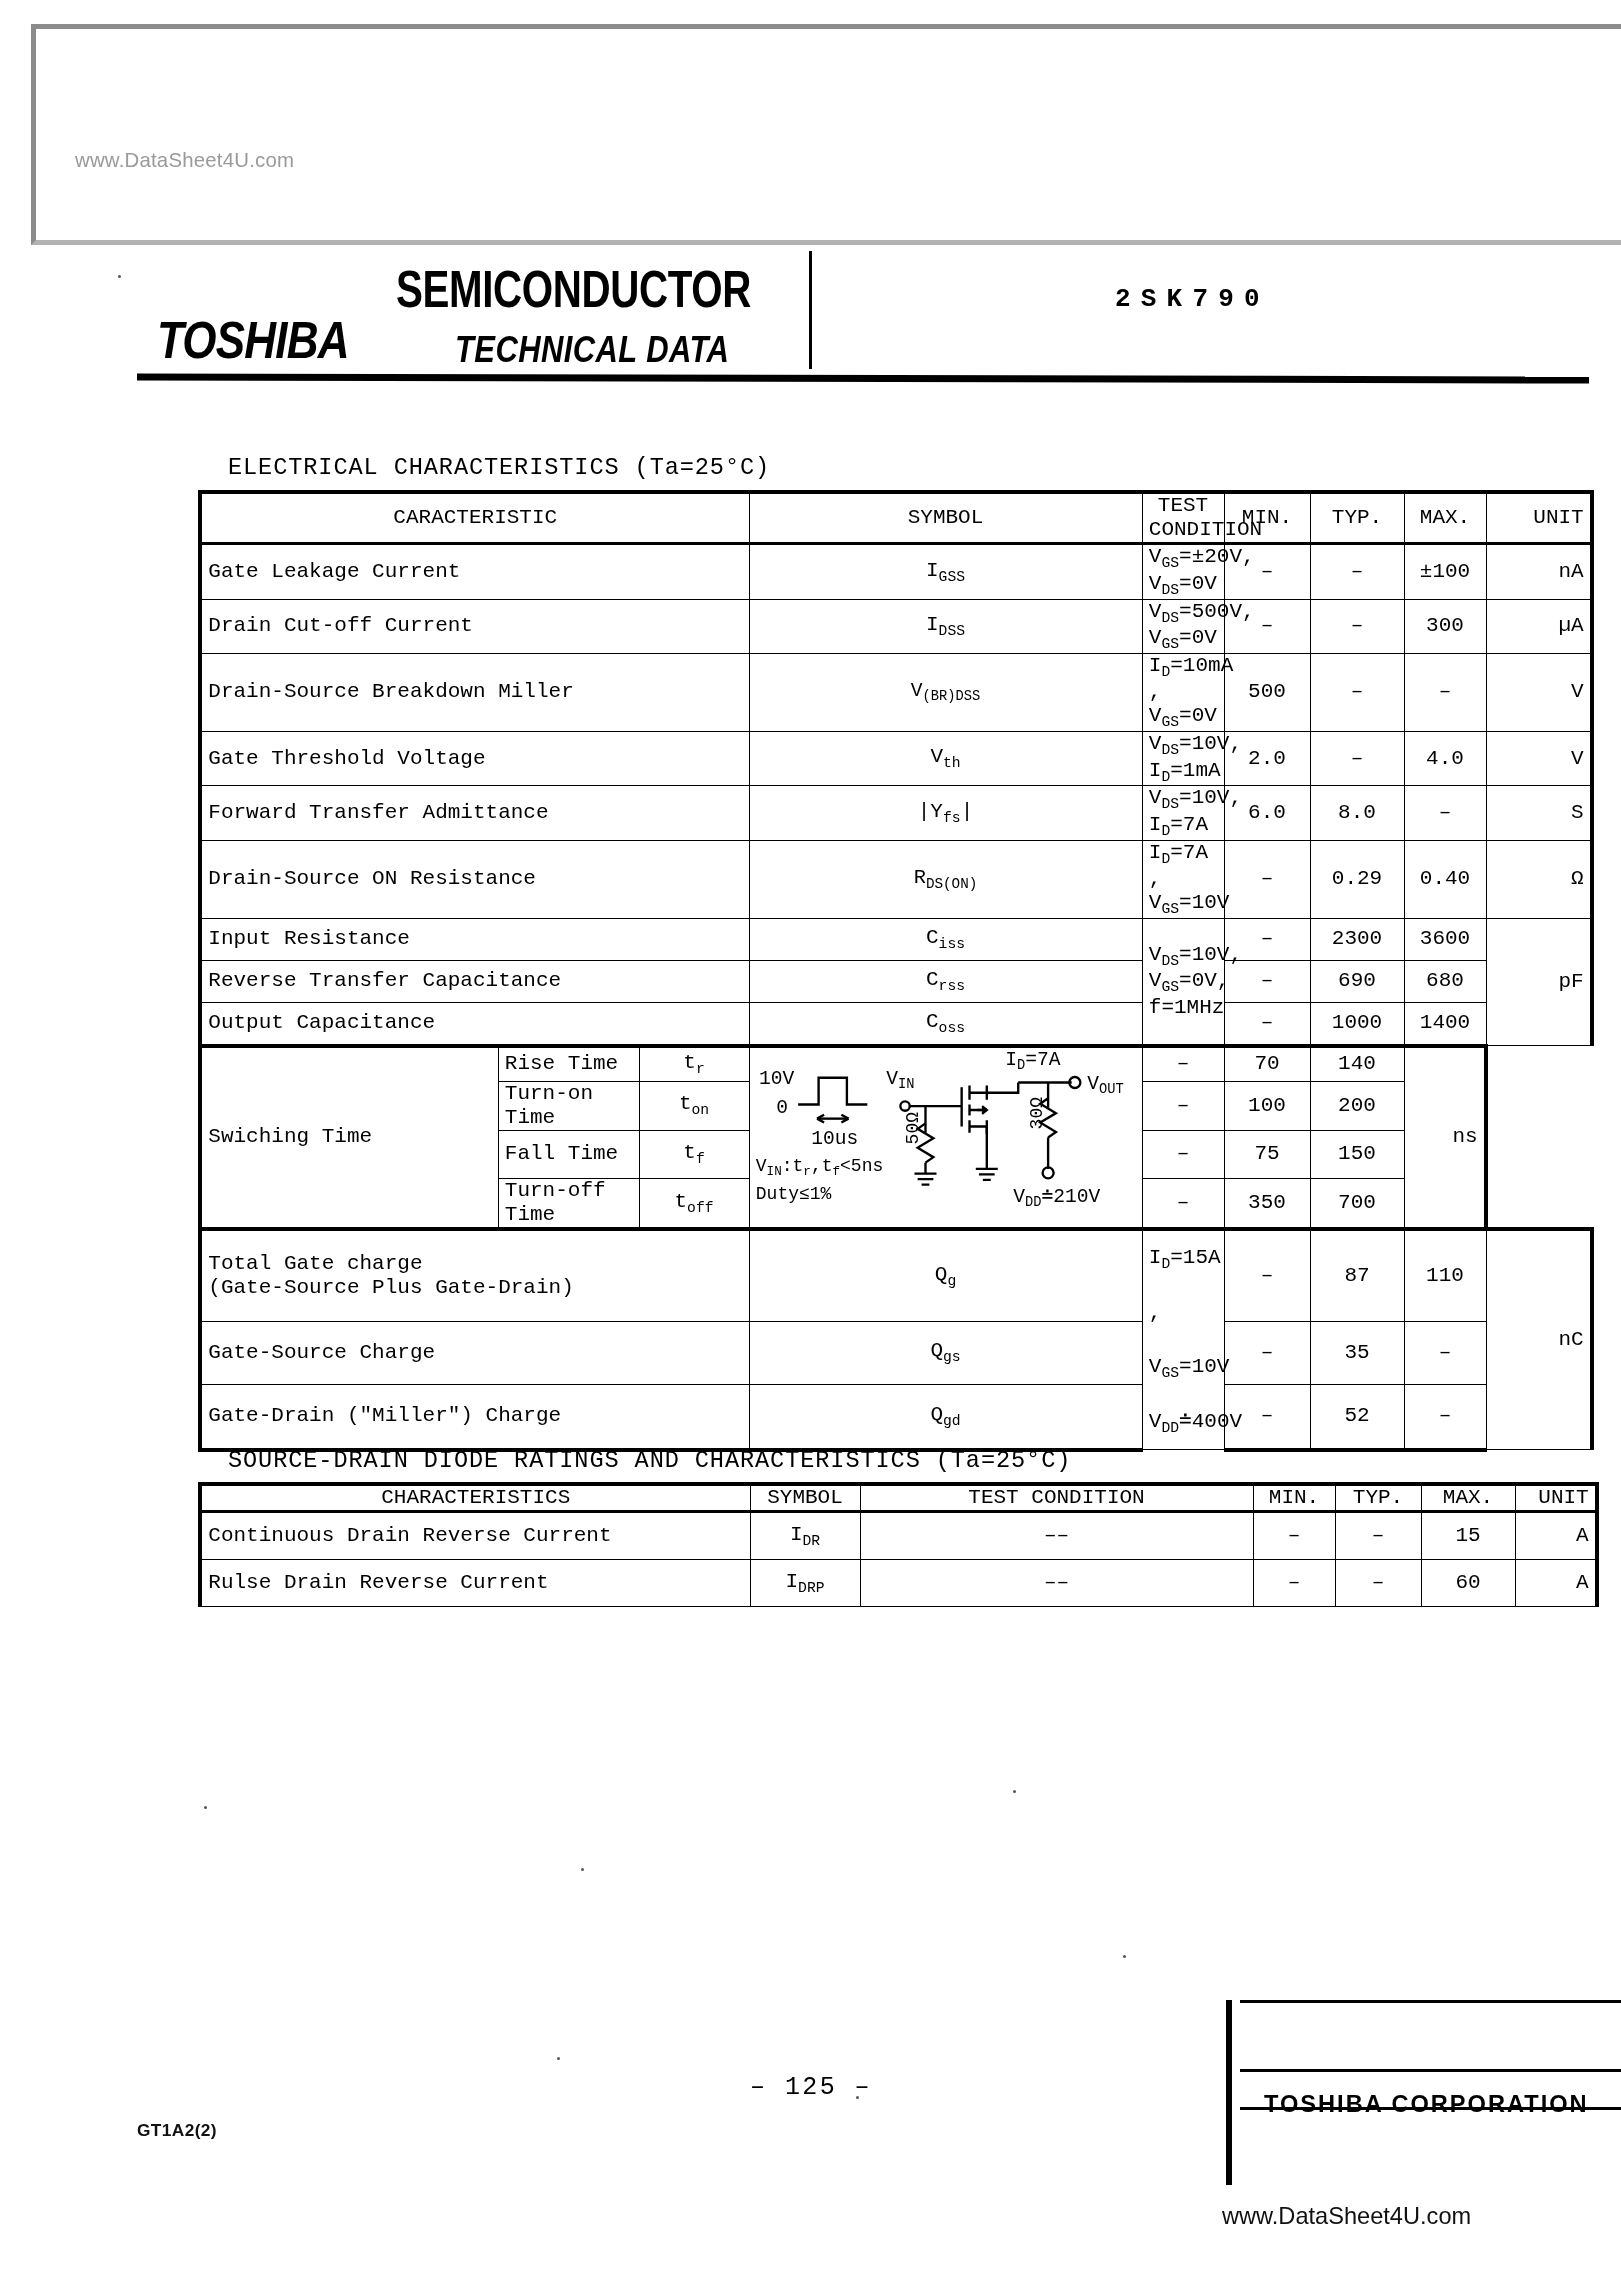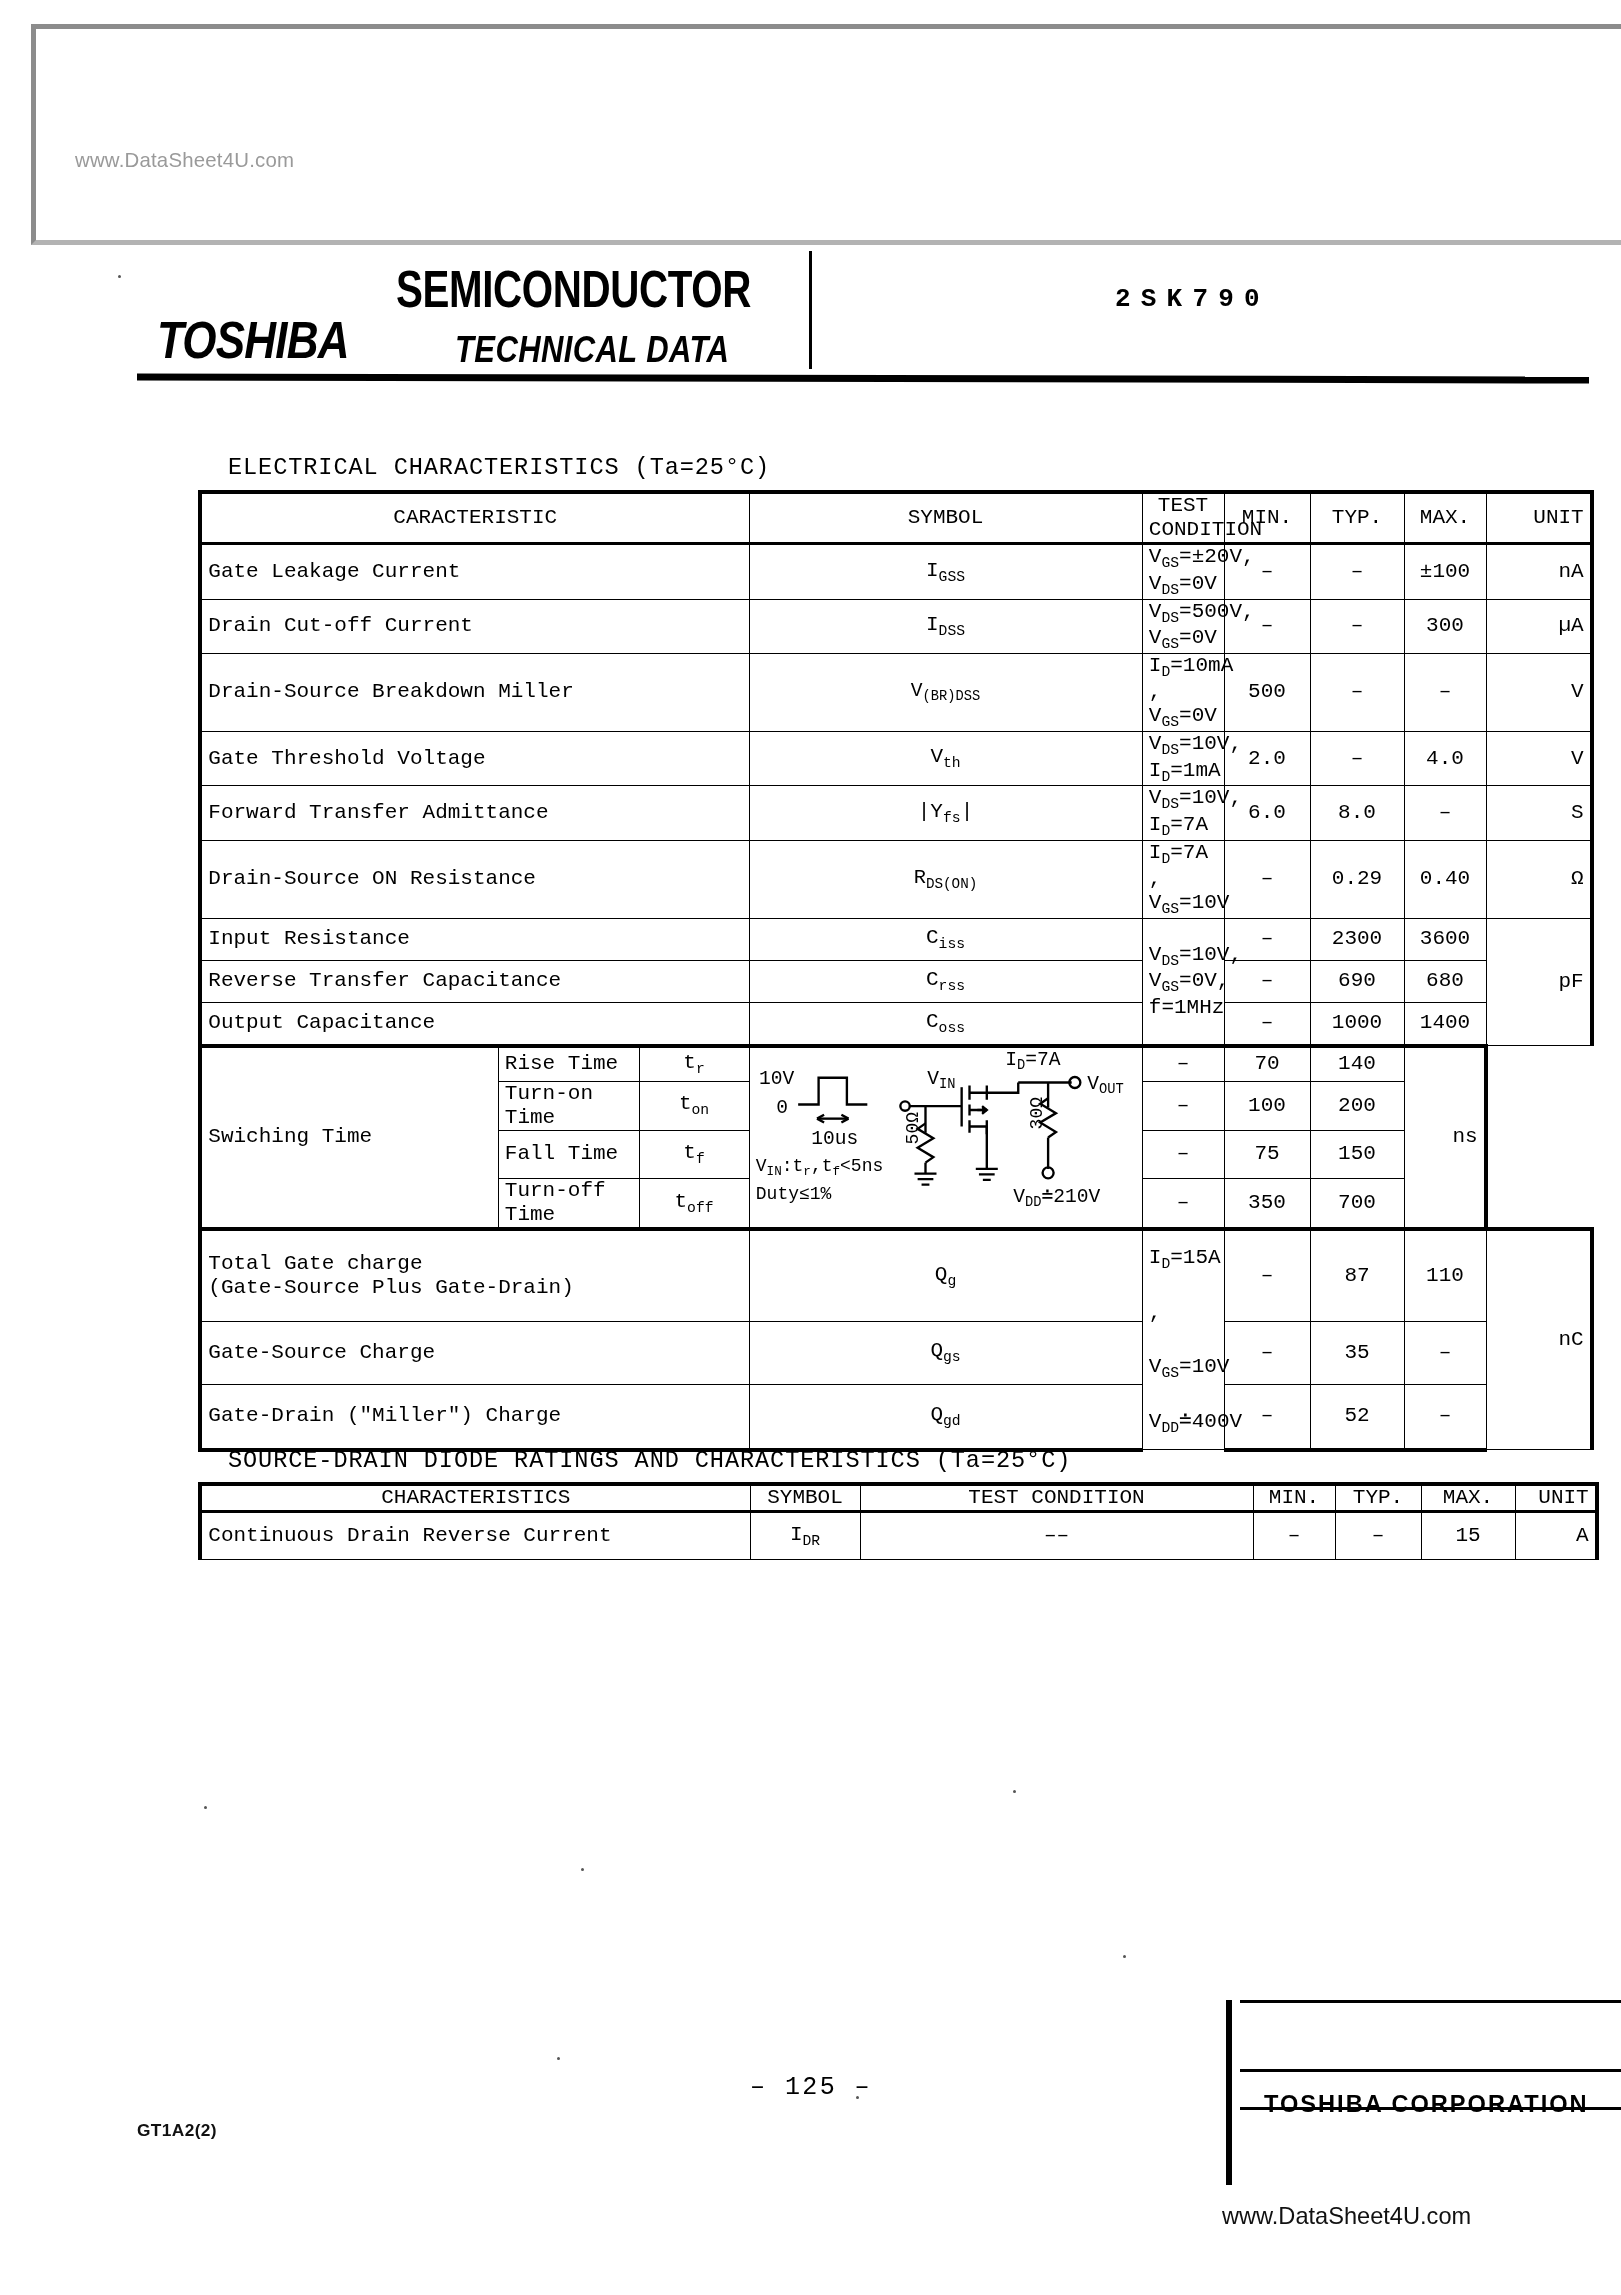--- a/index.html
+++ b/index.html
@@ -296,21 +296,21 @@
               <path d="M378 110 L378 150"></path>
               <circle cx="378" cy="155" r="7" stroke-width="3"></circle>
             </g>
           </svg>
 
           <div class="clabel" style="left:4.7px;top:17.3px;">10V</div>
           <div class="clabel" style="left:22px;top:46px;">0</div>
           <div class="clabel" style="left:57px;top:77px;">10us</div>
           <div class="clabel small" style="left:1.6px;top:105px;">V<sub>IN</sub>:t<sub>r</sub>,t<sub>f</sub>&lt;5ns</div>
           <div class="clabel small" style="left:1.6px;top:133px;">Duty≤1%</div>
-          <div class="clabel" style="left:132px;top:17.3px;margin-left:41px;">V<sub>IN</sub></div>
+          <div class="clabel" style="left:132px;top:17.3px;">V<sub>IN</sub></div>
           <div class="clabel vert" style="left:149px;top:61px;font-size:18px;">50Ω</div>
           <div class="clabel vert" style="left:273px;top:46px;font-size:18px;">30Ω</div>
           <div class="clabel" style="left:251px;top:-1.6px;">I<sub>D</sub>=7A</div>
           <div class="clabel" style="left:333px;top:22px;">V<sub>OUT</sub></div>
           <div class="clabel" style="left:259px;top:135px;">V<sub>DD</sub>≐210V</div>
         </div>
       </td>
 
       <td class="c">–</td>
       <td class="c">70</td>
@@ -396,20 +396,29 @@
 
     <tr>
       <td class="l outer-l" style="height:46px">Continuous Drain Reverse Current</td>
       <td class="c"><span>I</span><sub>DR</sub></td>
       <td class="c">––</td>
       <td class="c">–</td>
       <td class="c">–</td>
       <td class="c">15</td>
       <td class="c outer-r">A</td>
     </tr>
+    <tr>
+      <td class="l outer-l" style="height:46px">Rulse Drain Reverse Current</td>
+      <td class="c"><span>I</span><sub>DRP</sub></td>
+      <td class="c">––</td>
+      <td class="c">–</td>
+      <td class="c">–</td>
+      <td class="c">60</td>
+      <td class="c outer-r">A</td>
+    </tr>
   </tbody>
 </table>
 
 <div id="page-num">– 125 –</div>
 <div id="doc-code">GT1A2(2)</div>
 
 <div id="corp-box">
   <div class="cb-line" style="top:0px;"></div>
   <div class="cb-line" style="top:69px;"></div>
   <div class="cb-line" style="top:107px;"></div>

